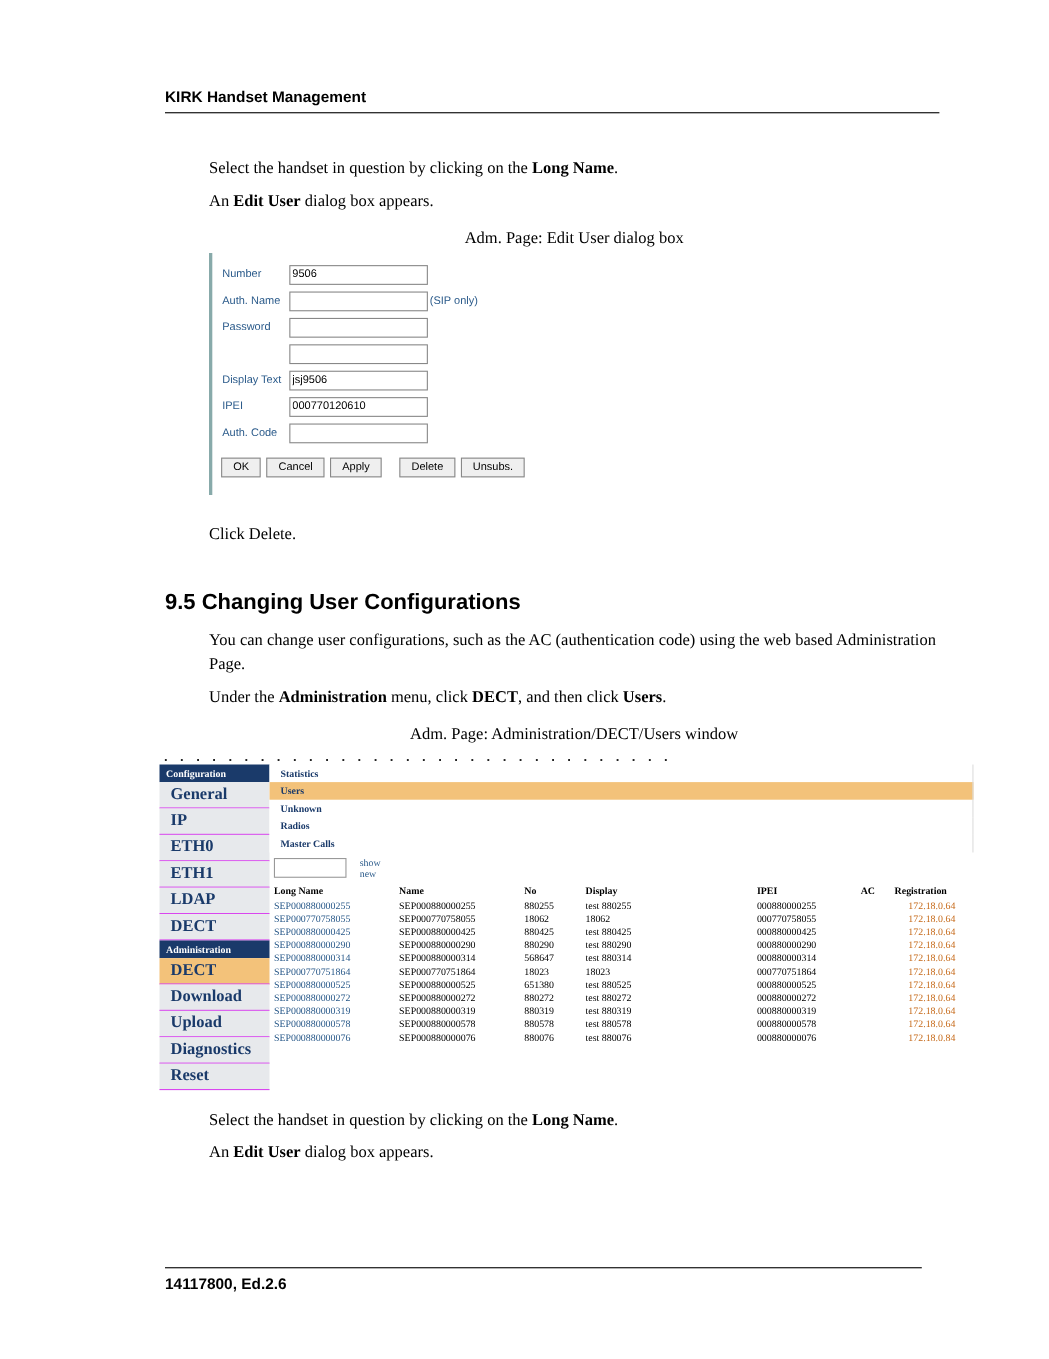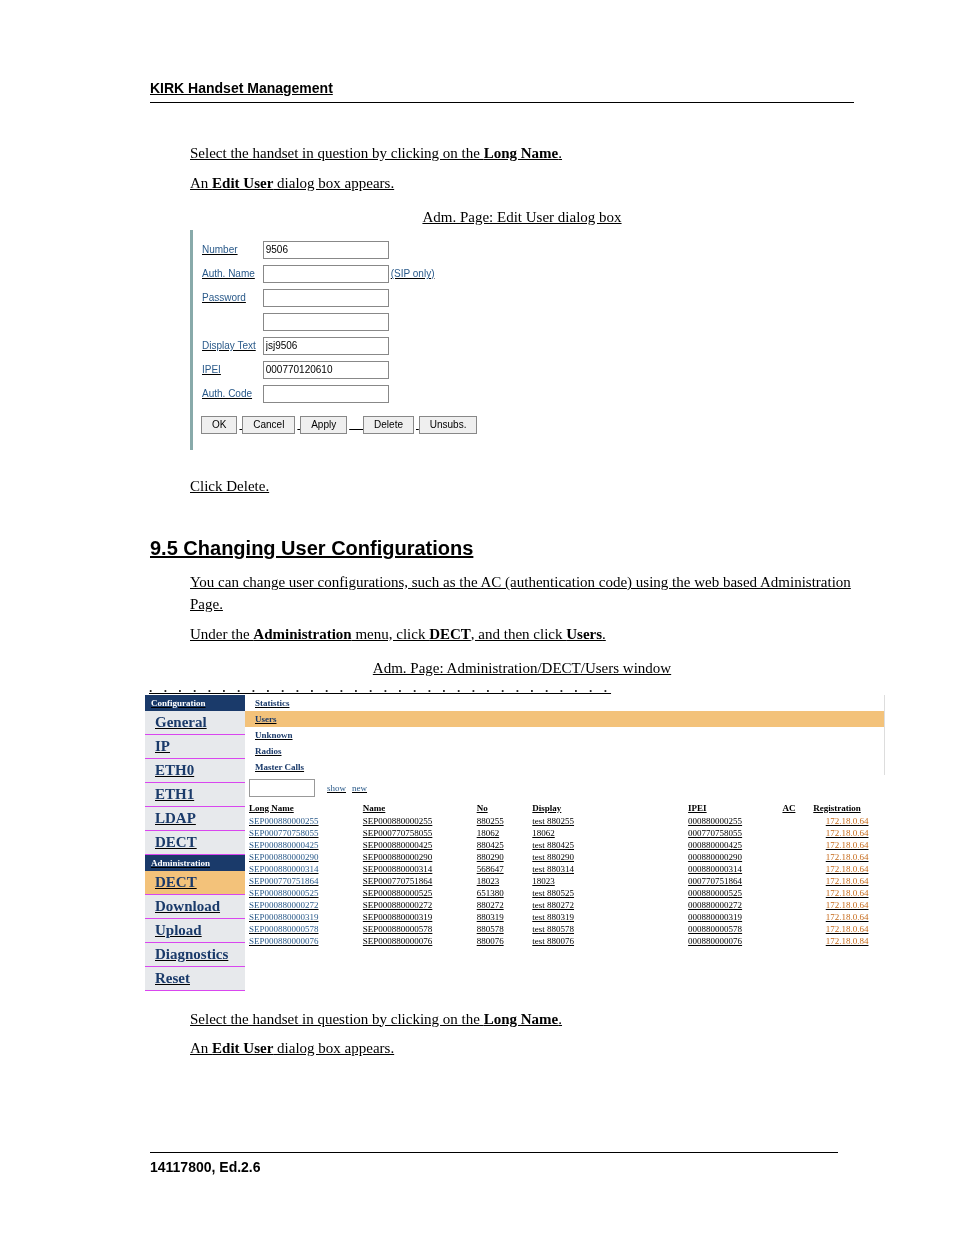--- a/index.html
+++ b/index.html
@@ -8,21 +8,20 @@
     color: #000;
     background: #fff;
     font-size: 15px;
   }
   .page {
     width: 954px;
     height: 1235px;
     position: relative;
     padding: 80px 100px 0 150px;
     box-sizing: border-box;
-    text-decoration: underline;
   }
   .header-title {
     font-family: Arial, Helvetica, sans-serif;
     font-weight: bold;
     font-size: 14px;
     margin-bottom: 6px;
   }
   .header-rule {
     border: none;
     border-top: 1px solid #000;
@@ -178,20 +177,21 @@
     font-size: 9px;
   }
   .subrow .lnk {
     color: #2a5a8a;
     margin-left: 6px;
     font-size: 9px;
     display: inline-block;
   }
   .subrow .col {
     display: flex;
+    flex-direction: column;
     margin-left: 6px;
   }
   .userstable {
     width: 100%;
     border-collapse: collapse;
     font-size: 9px;
   }
   .userstable th {
     text-align: left;
     color: #000;

